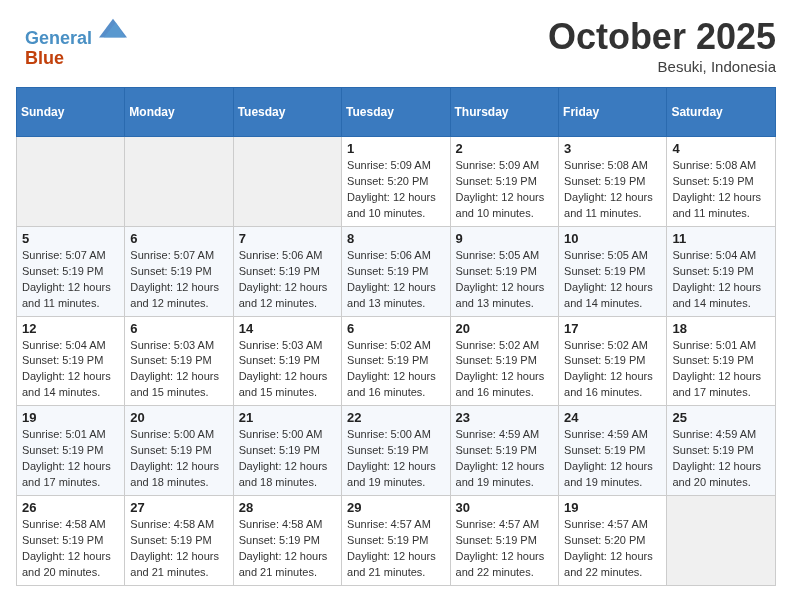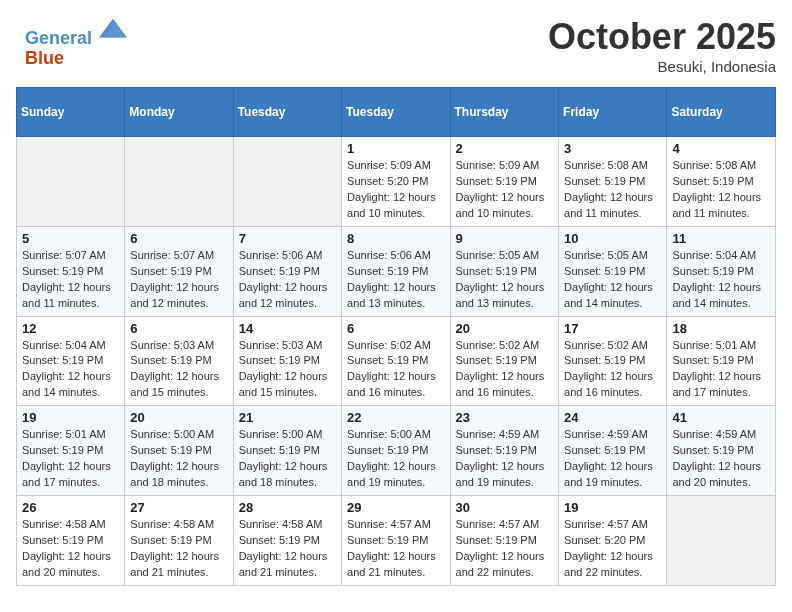--- a/index.html
+++ b/index.html
@@ -298,21 +298,21 @@
 and 19 minutes.</div>
         </td>
         <td>
           <span class="day-number">24</span>
           <div class="day-info" style="white-space: pre-line;">Sunrise: 4:59 AM
 Sunset: 5:19 PM
 Daylight: 12 hours
 and 19 minutes.</div>
         </td>
         <td>
-          <span class="day-number">41</span>
+          <span class="day-number">25</span>
           <div class="day-info" style="white-space: pre-line;">Sunrise: 4:59 AM
 Sunset: 5:19 PM
 Daylight: 12 hours
 and 20 minutes.</div>
         </td>
       </tr>
       <tr>
         <td>
           <span class="day-number">26</span>
           <div class="day-info" style="white-space: pre-line;">Sunrise: 4:58 AM

